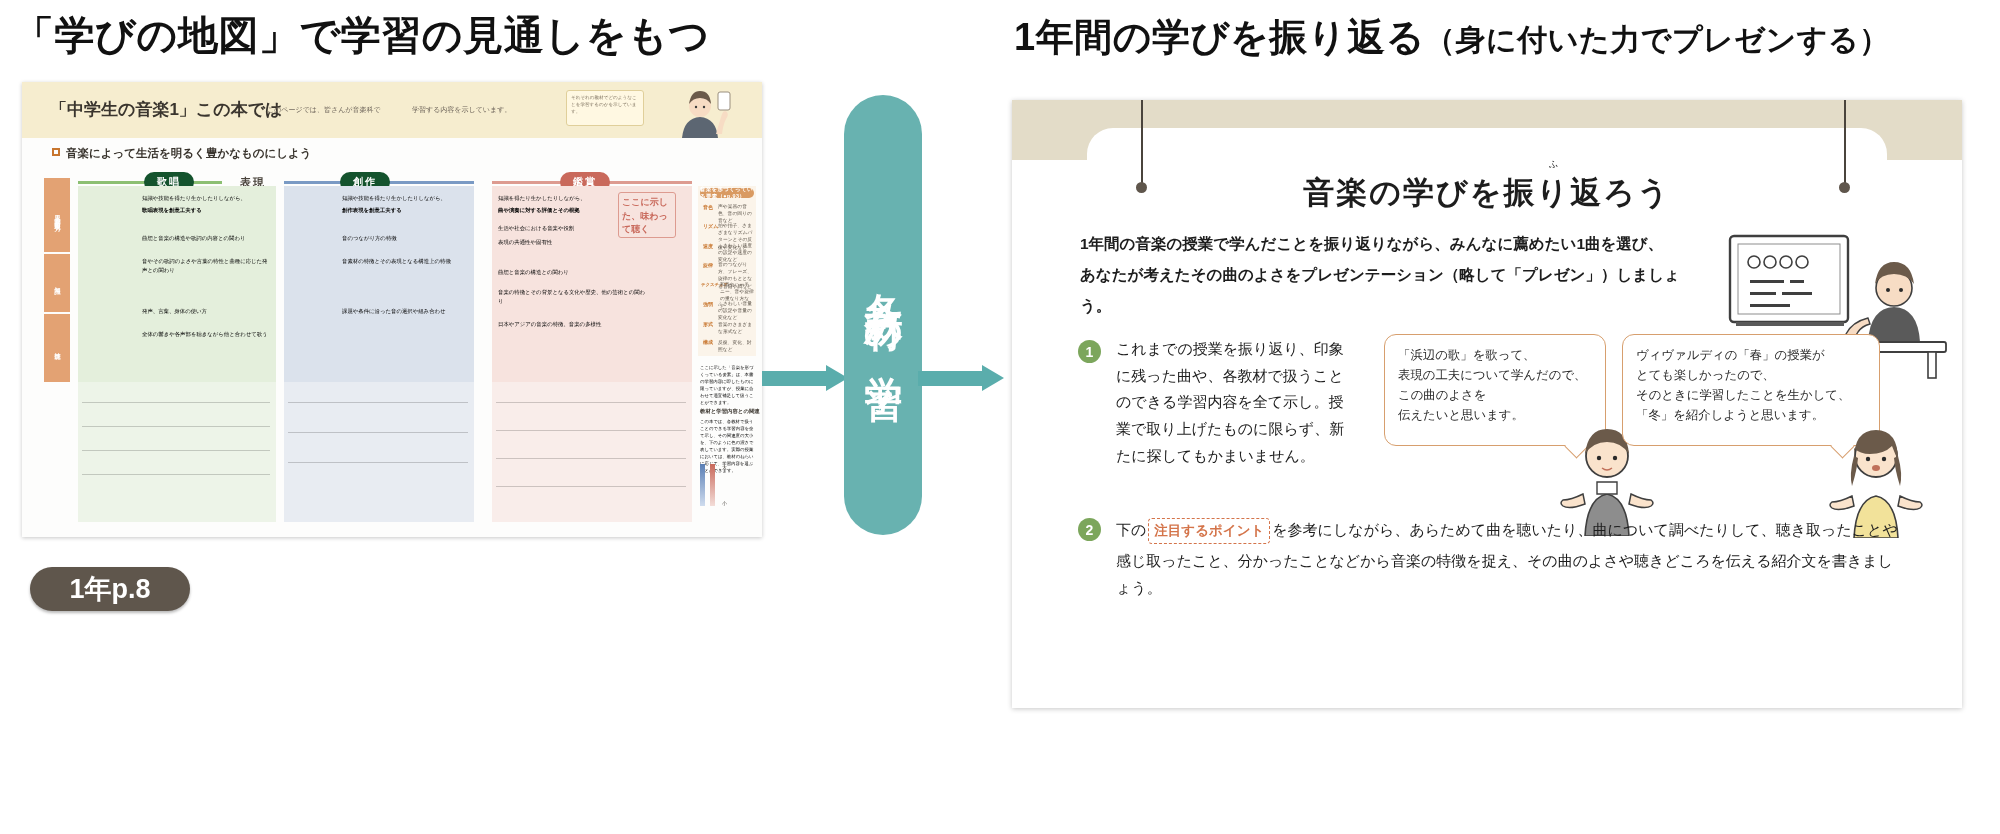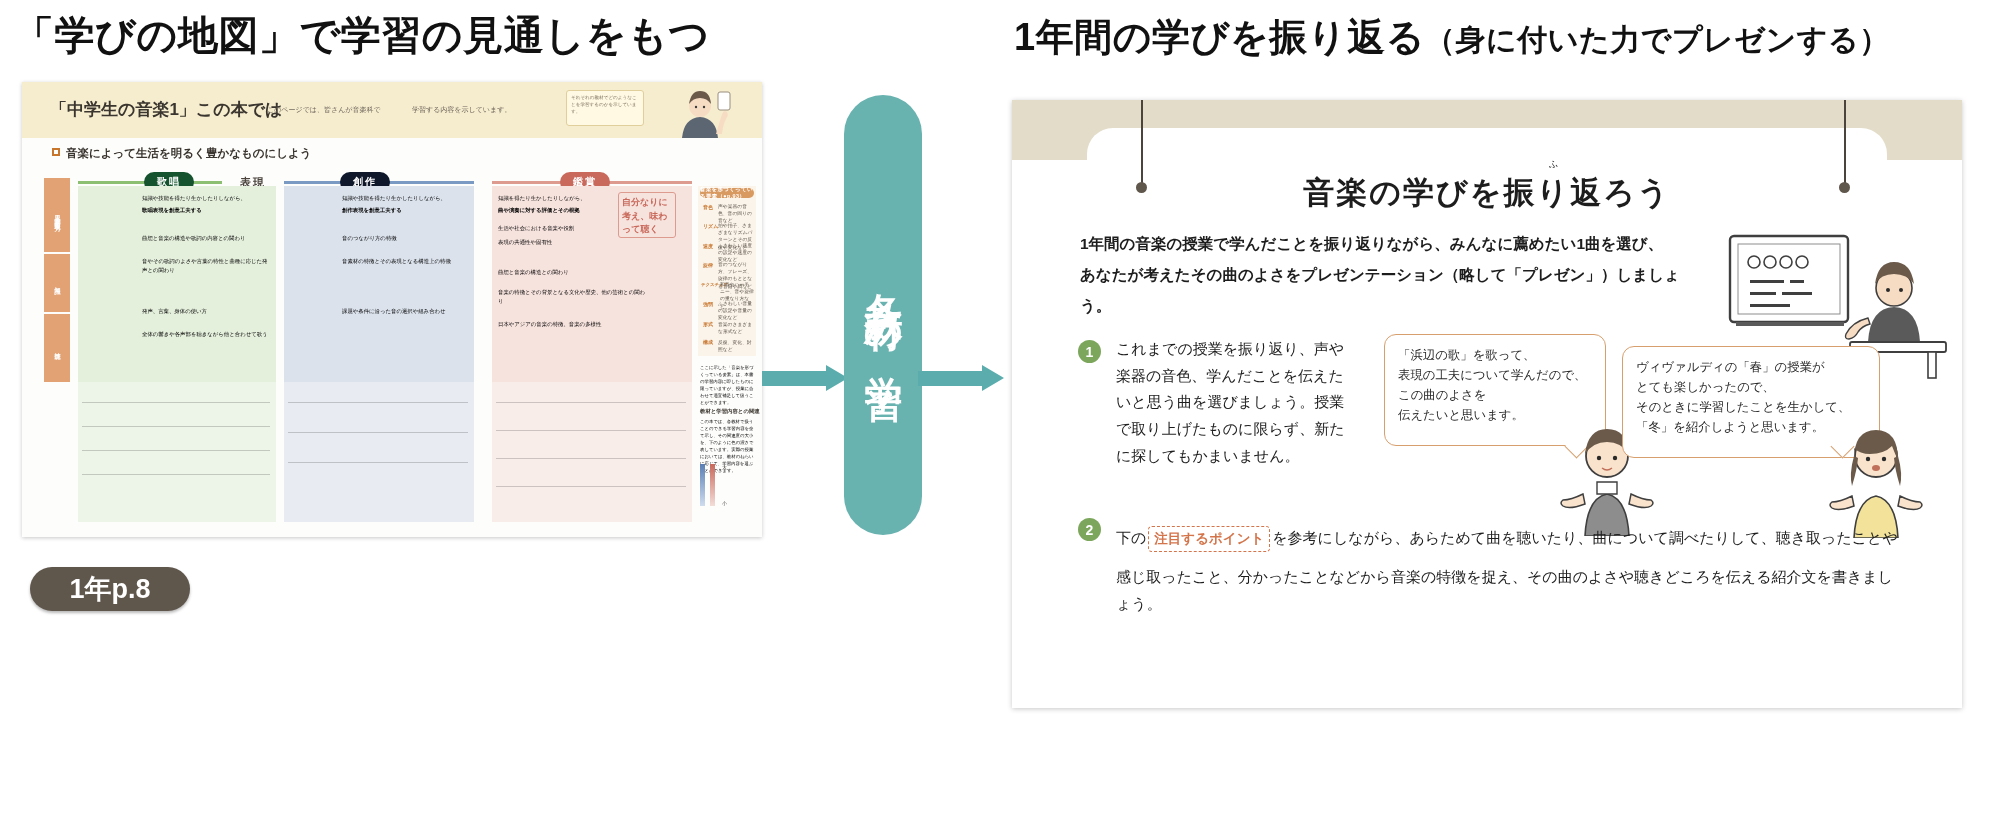--- a/index.html
+++ b/index.html
@@ -164,21 +164,21 @@
     font-size:12.4px;color:#2a2a2a;line-height:1.62;padding:10px 13px;box-sizing:border-box;
   }
   .tail{
     position:absolute;width:16px;height:16px;background:#fff;
     border-right:1.6px solid #d79f6e;border-bottom:1.6px solid #d79f6e;
     transform:rotate(45deg);
   }
 
   .hl-box{
     display:inline-block;border:1.4px dashed #d4744a;border-radius:4px;
-    color:#d4744a;font-weight:bold;padding:0 5px;margin:12px 2px;font-size:13.5px;
+    color:#d4744a;font-weight:bold;padding:0 5px;margin:4px 2px;font-size:13.5px;
   }
 
   
   .fig{position:absolute;}
 </style>
 </head>
 <body>
 
 <div class="stage">
 
@@ -209,21 +209,21 @@
     <div class="ls-sub"><span class="sq"></span><span>音楽によって生活を明るく豊かなものにしよう</span></div>
 
     <div class="vtab" style="top:96px;height:74px;">思考力・判断力・表現力</div>
     <div class="vtab" style="top:172px;height:58px;">知識</div>
     <div class="vtab" style="top:232px;height:68px;">技能</div>
 
     <div class="colbar" style="left:56px;top:99px;width:200px;background:#8cbf72;"></div>
     <div class="pill" style="left:122px;top:90px;width:50px;background:#14532d;">歌唱</div>
     <div class="pill-gap" style="left:200px;top:89px;width:62px;">表現</div>
     <div class="colbar" style="left:262px;top:99px;width:190px;background:#7a9ac4;"></div>
-    <div class="pill" style="left:318px;top:90px;width:50px;background:#0f172a;">創作</div>
+    <div class="pill" style="left:318px;top:90px;width:50px;background:#14532d;">創作</div>
     <div class="colbar" style="left:470px;top:99px;width:200px;background:#dd9b90;"></div>
     <div class="pill" style="left:538px;top:90px;width:50px;background:#c9695b;">鑑賞</div>
 
     <div class="panel gbox" style="left:56px;top:104px;width:198px;height:196px;"></div>
     <div class="txt" style="left:120px;top:112px;width:128px;">知識や技能を得たり生かしたりしながら、</div>
     <div class="txt" style="left:120px;top:124px;width:128px;font-weight:bold;">歌唱表現を創意工夫する</div>
     <div class="txt" style="left:120px;top:152px;width:128px;">曲想と音楽の構造や歌詞の内容との関わり</div>
     <div class="txt" style="left:120px;top:175px;width:128px;">音やその歌詞のよさや言葉の特性と曲種に応じた発声との関わり</div>
     <div class="txt" style="left:120px;top:225px;width:128px;">発声、言葉、身体の使い方</div>
     <div class="txt" style="left:120px;top:248px;width:128px;">全体の響きや各声部を聴きながら他と合わせて歌う</div>
@@ -238,21 +238,21 @@
     <div class="panel bbox" style="left:262px;top:300px;width:190px;height:140px;opacity:.62;"></div>
 
     <div class="panel rbox" style="left:470px;top:104px;width:200px;height:196px;"></div>
     <div class="txt" style="left:476px;top:112px;width:120px;">知識を得たり生かしたりしながら、</div>
     <div class="txt" style="left:476px;top:124px;width:120px;font-weight:bold;">曲や演奏に対する評価とその根拠</div>
     <div class="txt" style="left:476px;top:142px;width:120px;">生活や社会における音楽や役割</div>
     <div class="txt" style="left:476px;top:156px;width:120px;">表現の共通性や固有性</div>
     <div class="txt" style="left:476px;top:186px;width:150px;">曲想と音楽の構造との関わり</div>
     <div class="txt" style="left:476px;top:206px;width:150px;">音楽の特徴とその背景となる文化や歴史、他の芸術との関わり</div>
     <div class="txt" style="left:476px;top:238px;width:160px;">日本やアジアの音楽の特徴、音楽の多様性</div>
-    <div style="position:absolute;left:596px;top:110px;width:58px;height:46px;border:1px solid #dd9b90;border-radius:3px;color:#c9695b;font-size:9px;font-weight:bold;line-height:1.5;padding:3px;box-sizing:border-box;">自分なりに考え、味わって聴く</div>
+    <div style="position:absolute;left:596px;top:110px;width:58px;height:46px;border:1px solid #dd9b90;border-radius:3px;color:#c9695b;font-size:9px;font-weight:bold;line-height:1.5;padding:3px;box-sizing:border-box;">ここに示した、味わって聴く</div>
     <div class="panel rbox" style="left:470px;top:300px;width:200px;height:140px;opacity:.62;"></div>
 
     <div class="rpanel" style="left:676px;top:104px;width:58px;height:170px;"></div>
     <div class="rpanel-title" style="left:678px;top:106px;width:54px;">音楽を形づくっている要素（●p.93）</div>
     <div class="elab" style="left:681px;top:122px;">音色</div>
     <div class="edsc" style="left:696px;top:121px;width:36px;">声や楽器の音色、音の回りの音など</div>
     <div class="elab" style="left:681px;top:141px;">リズム</div>
     <div class="edsc" style="left:696px;top:140px;width:36px;">拍や拍子、さまざまなリズムパターンとその反復や変化など</div>
     <div class="elab" style="left:681px;top:161px;">速度</div>
     <div class="edsc" style="left:696px;top:160px;width:36px;">ふさわしい速度の設定や速度の変化など</div>
@@ -346,21 +346,21 @@
       <rect x="160" y="130" width="8" height="26" fill="#fff" stroke="#3f3f3f" stroke-width="1.6"></rect>
       <rect x="228" y="130" width="8" height="26" fill="#fff" stroke="#3f3f3f" stroke-width="1.6"></rect>
       <circle cx="40" cy="158" r="20" fill="#8a6b52"></circle>
         <circle cx="40" cy="150" r="14" fill="#f7dcc4" opacity=".25"></circle>
       <circle cx="92" cy="162" r="21" fill="#4a4a4a"></circle>
       <circle cx="142" cy="158" r="20" fill="#c8a25c"></circle>
       <path d="M118 190 q2-22 24-24 q22 2 24 24z" fill="#efe2c0"></path>
     </svg>
 
     <div class="num-circle" style="left:66px;top:240px;">1</div>
-    <div class="item-body" style="left:104px;top:236px;width:240px;">これまでの授業を振り返り、声や楽器の音色、学んだことを伝えたいと思う曲を選びましょう。授業で取り上げたものに限らず、新たに探してもかまいません。</div>
+    <div class="item-body" style="left:104px;top:236px;width:240px;">これまでの授業を振り返り、印象に残った曲や、各教材で扱うことのできる学習内容を全て示し。授業で取り上げたものに限らず、新たに探してもかまいません。</div>
 
     <div class="bubble" style="left:372px;top:234px;width:222px;height:112px;">
       <div>「浜辺の歌」を歌って、</div>
       <div>表現の工夫について学んだので、</div>
       <div>この曲のよさを</div>
       <div>伝えたいと思います。</div>
     </div>
     <div class="tail" style="left:556px;top:338px;"></div>
 
     <svg class="fig" style="left:540px;top:326px;width:110px;height:110px;" viewBox="0 0 110 110">
@@ -368,21 +368,21 @@
       <path d="M33 28 q3-25 22-25 q20 0 22 25 q-8-12-22-12 q-14 0-22 12z" fill="#6b5a4a"></path>
       <circle cx="47" cy="32" r="2.2" fill="#2a2a2a"></circle>
         <circle cx="63" cy="32" r="2.2" fill="#2a2a2a"></circle>
       <path d="M50 42 q5 4 10 0" stroke="#c0705a" stroke-width="1.4" fill="none"></path>
       <path d="M33 110 q2-38 22-42 q20 4 22 42z" fill="#8d8d8d" stroke="#3f3f3f" stroke-width="1.6"></path>
       <path d="M45 68 h20 v-12 h-20z" fill="#fff" stroke="#3f3f3f" stroke-width="1.4"></path>
       <path d="M33 78 q-16 6-22 2 q-4-3 0-6 q8 0 20-6z" fill="#fae3cc" stroke="#3f3f3f" stroke-width="1.5"></path>
       <path d="M77 78 q16 6 22 2 q4-3 0-6 q-8 0-20-6z" fill="#fae3cc" stroke="#3f3f3f" stroke-width="1.5"></path>
     </svg>
 
-    <div class="bubble" style="left:610px;top:246px;width:258px;height:112px;">
+    <div class="bubble" style="left:610px;top:234px;width:258px;height:112px;">
       <div>ヴィヴァルディの「春」の授業が</div>
       <div>とても楽しかったので、</div>
       <div>そのときに学習したことを生かして、</div>
       <div>「冬」を紹介しようと思います。</div>
     </div>
     <div class="tail" style="left:822px;top:338px;"></div>
 
     <svg class="fig" style="left:808px;top:326px;width:112px;height:112px;" viewBox="0 0 112 112">
       <circle cx="56" cy="30" r="21" fill="#fae3cc" stroke="#3f3f3f" stroke-width="1.8"></circle>
       <path d="M34 34 q0-30 22-30 q22 0 22 30 q-3-6-6-14 q-8 8-22 8 q-10 0-16-6 z" fill="#6b5a4a"></path>

